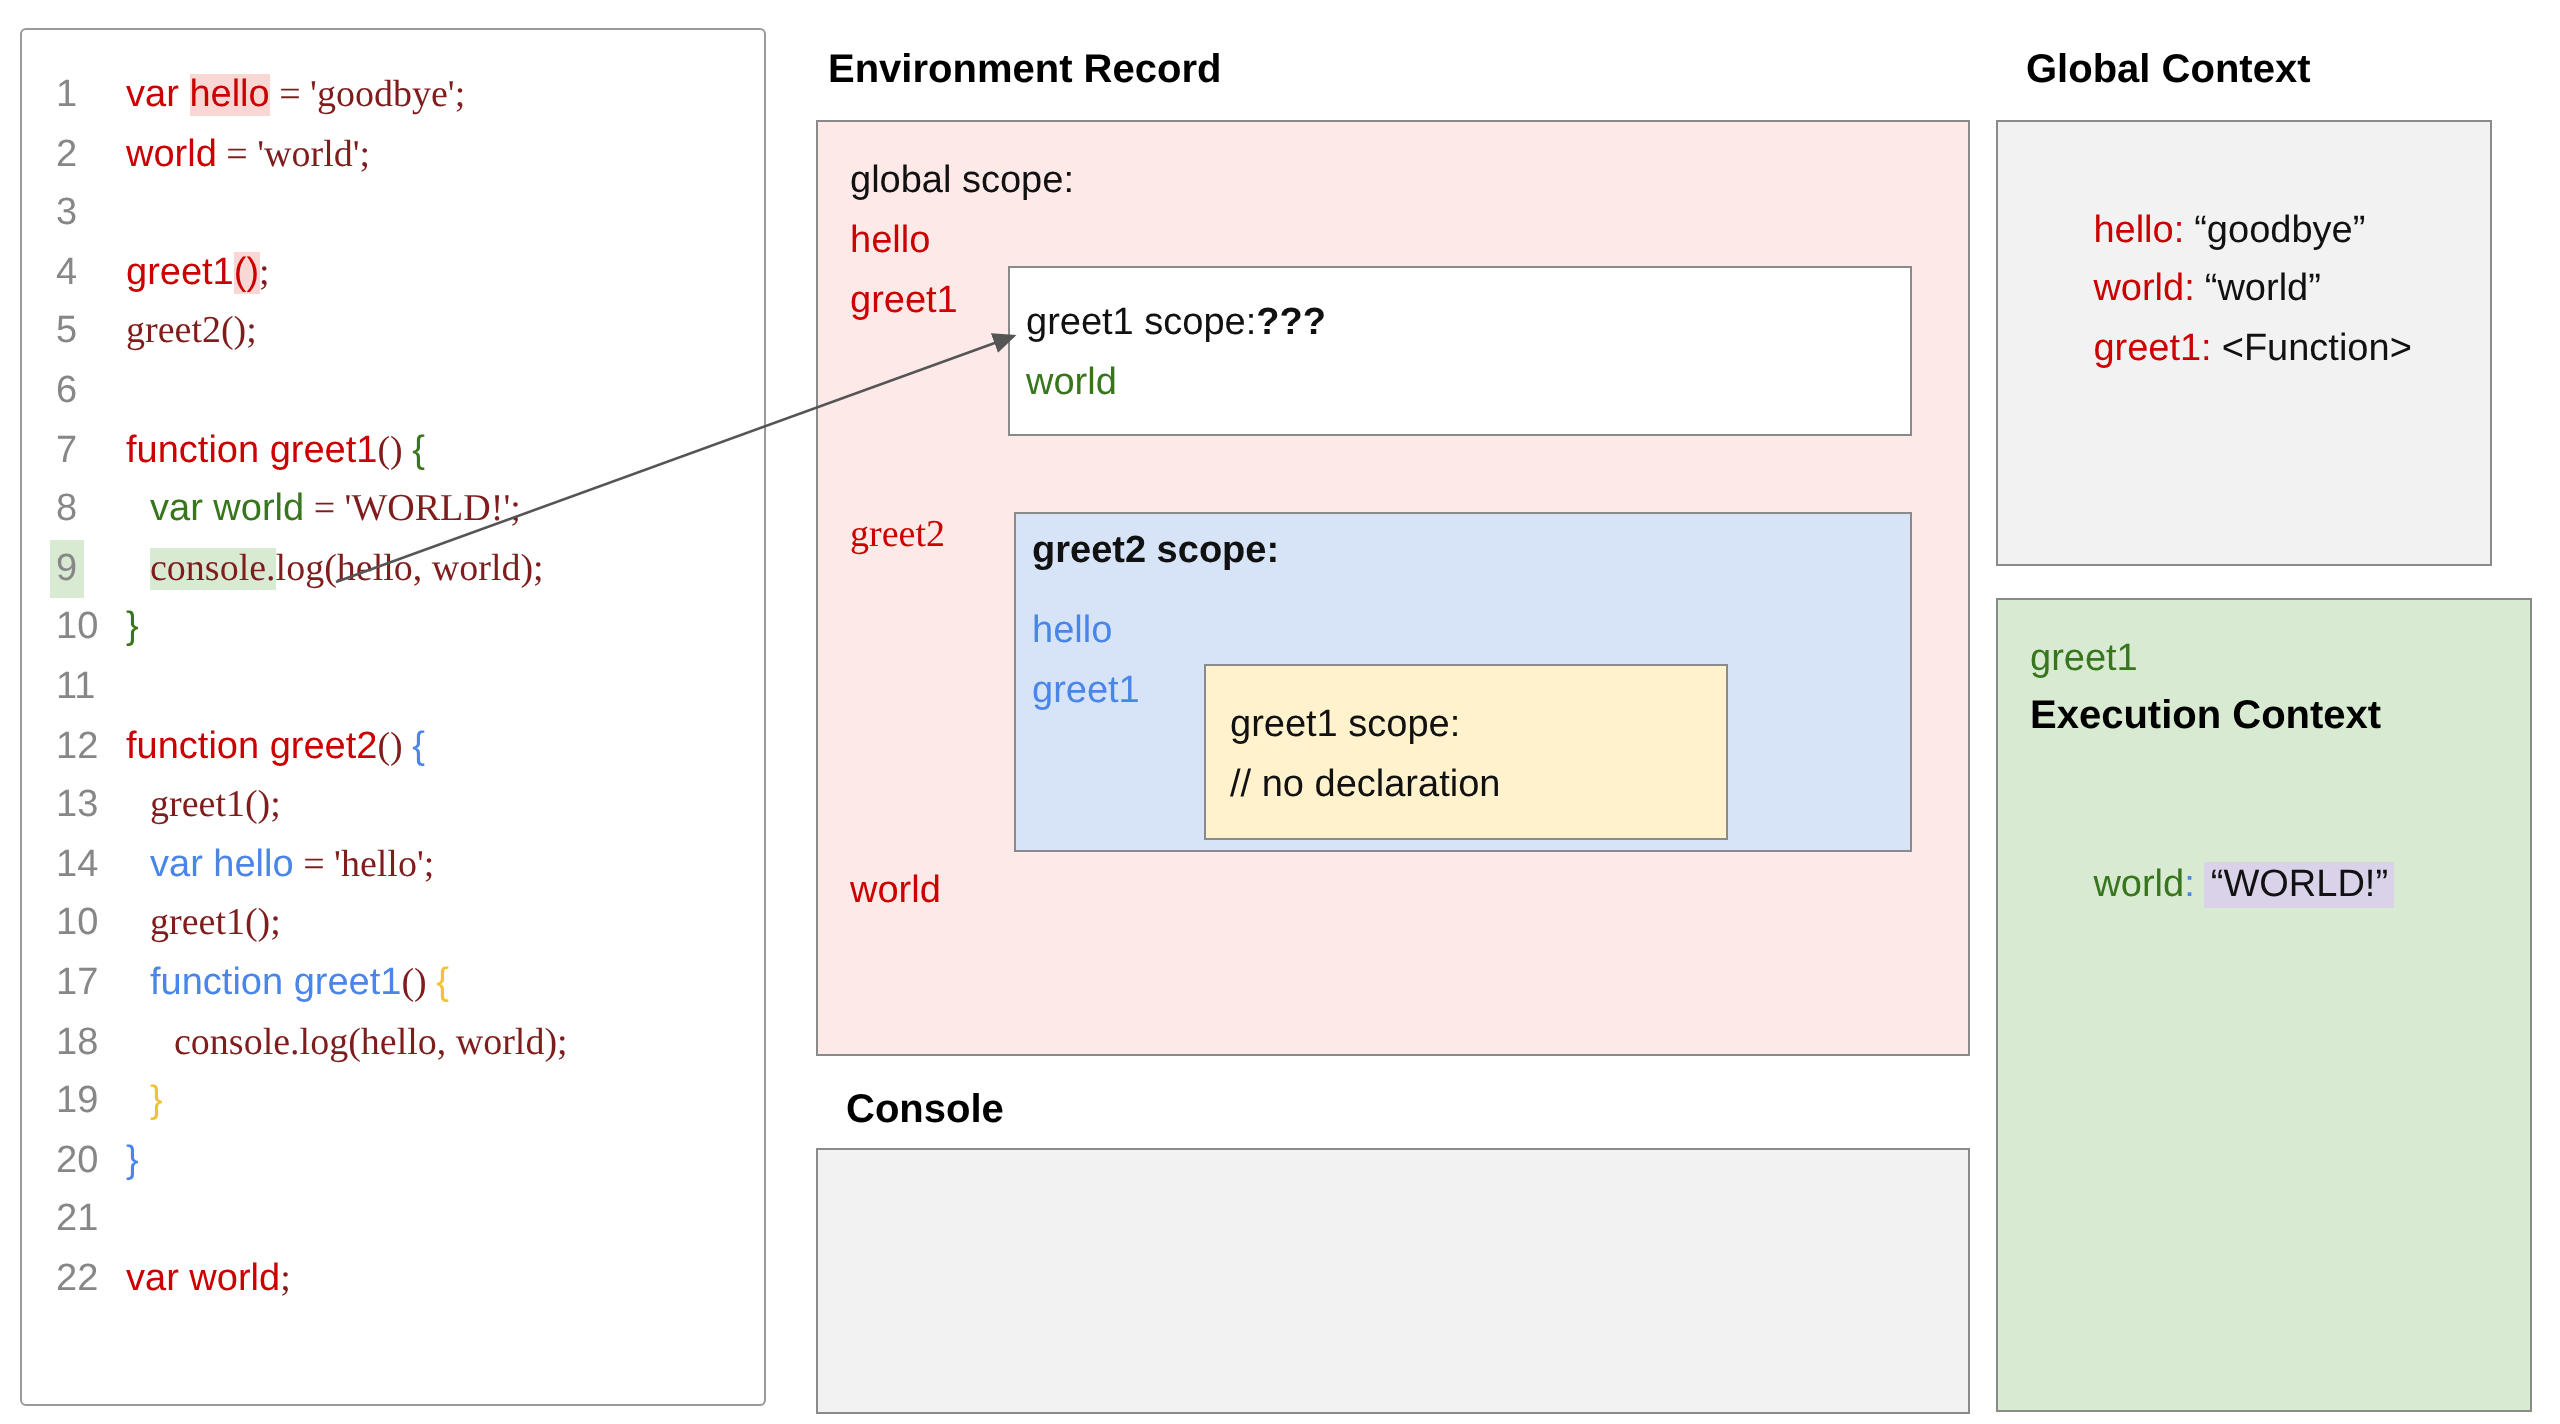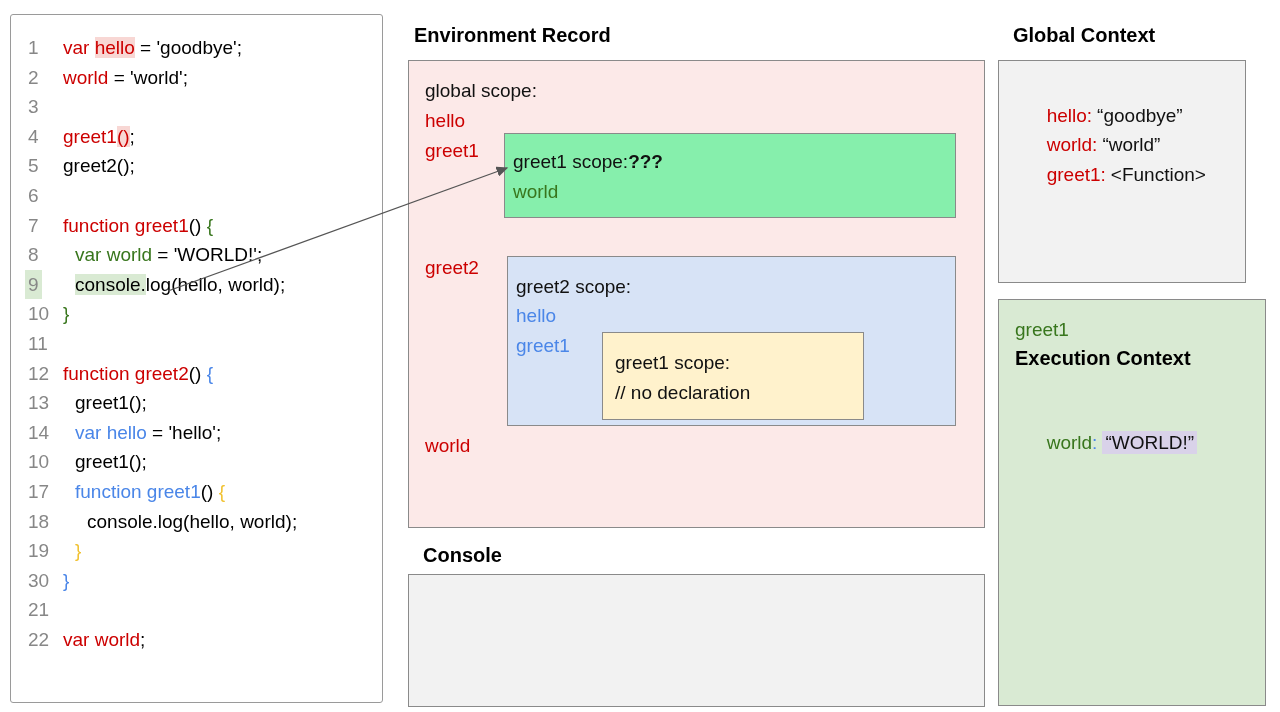--- a/index.html
+++ b/index.html
@@ -16,55 +16,55 @@
   .code-row { height:29.6px; line-height:29.6px; white-space:pre; display:flex; }
   .ln { display:inline-block; width:38px; flex:none; color:#878787; }
   .ln .d { display:inline-block; padding:0 3px; }
   .code-text { display:inline-block; }
   .ind1 .code-text { padding-left:12px;text-align:right; }
   .ind2 .code-text { padding-left:24px; }
   .c-red    { color:#cc0000; }
   .c-green  { color:#38761d; }
   .c-blue   { color:#4a86e8; }
   .c-yellow { color:#f1c232; }
-  .c-ink    { color:#000000; }
+  .c-ink    { color:#7f1d1d;font-family:Liberation Serif, serif; }
   .h-pink   { background:#f8d7d4; }
   .h-green  { background:#d9ead3; }
 
   
   .heading { position:absolute; font-size:20px; font-weight:bold; color:#000; }
   #er-heading { left:414px; top:24px; }
   #console-heading { left:423px; top:544px; }
   #gc-heading { left:1013px; top:24px; }
 
   
   #pink-box {
     position:absolute; left:408px; top:60px; width:577px; height:468px;
     background:#fce9e8; border:1px solid #8a8a8a;
   }
   .lbl { position:absolute; font-size:19px; line-height:25px; white-space:pre; }
   #pb-global { left:16px; top:17px; color:#111; }
   #pb-hello  { left:16px; top:47px;  color:#cc0000; }
   #pb-greet1 { left:16px; top:77px;  color:#cc0000; }
-  #pb-greet2 { left:16px; top:194px; color:#cc0000; }
+  #pb-greet2 { left:16px; top:194px; color:#cc0000;font-family:Liberation Serif, serif; }
   #pb-world  { left:16px; top:372px; color:#cc0000; }
 
   #green-scope {
     position:absolute; left:95px; top:72px; width:452px; height:85px;
-    background:#86efac; border:1px solid #8a8a8a;
+    background:#ffffff; border:1px solid #8a8a8a;
   }
   #gs-title { left:8px; top:15px; color:#111; }
   #gs-title .b { font-weight:bold; }
   #gs-world { left:8px; top:45px; color:#38761d; }
 
   #blue-scope {
     position:absolute; left:98px; top:195px; width:449px; height:170px;
     background:#d7e3f6; border:1px solid #8a8a8a;
   }
-  #bs-title  { left:8px; top:17px; color:#111; }
+  #bs-title  { left:8px; top:6px; color:#111;font-weight:bold; }
   #bs-hello  { left:8px; top:46px; color:#4a86e8; }
   #bs-greet1 { left:8px; top:76px; color:#4a86e8; }
 
   #yellow-scope {
     position:absolute; left:94px; top:75px; width:262px; height:88px;
     background:#fff2cc; border:1px solid #8a8a8a;
   }
   #ys-title   { left:12px; top:17px; color:#111; }
   #ys-comment { left:12px; top:47px; color:#111; }
 
@@ -116,21 +116,21 @@
         <div class="code-row ind1"><span class="ln"><span class="d h-green">9</span></span><span class="code-text"><span class="c-ink h-green">console.</span><span class="c-ink">log(hello, world);</span></span></div>
         <div class="code-row"><span class="ln"><span class="d">10</span></span><span class="code-text"><span class="c-green">}</span></span></div>
         <div class="code-row"><span class="ln"><span class="d">11</span></span><span class="code-text"></span></div>
         <div class="code-row"><span class="ln"><span class="d">12</span></span><span class="code-text"><span class="c-red">function greet2</span><span class="c-ink">() </span><span class="c-blue">{</span></span></div>
         <div class="code-row ind1"><span class="ln"><span class="d">13</span></span><span class="code-text"><span class="c-ink">greet1();</span></span></div>
         <div class="code-row ind1"><span class="ln"><span class="d">14</span></span><span class="code-text"><span class="c-blue">var hello</span><span class="c-ink"> = 'hello';</span></span></div>
         <div class="code-row ind1"><span class="ln"><span class="d">10</span></span><span class="code-text"><span class="c-ink">greet1();</span></span></div>
         <div class="code-row ind1"><span class="ln"><span class="d">17</span></span><span class="code-text"><span class="c-blue">function greet1</span><span class="c-ink">() </span><span class="c-yellow">{</span></span></div>
         <div class="code-row ind2"><span class="ln"><span class="d">18</span></span><span class="code-text"><span class="c-ink">console.log(hello, world);</span></span></div>
         <div class="code-row ind1"><span class="ln"><span class="d">19</span></span><span class="code-text"><span class="c-yellow">}</span></span></div>
-        <div class="code-row"><span class="ln"><span class="d">30</span></span><span class="code-text"><span class="c-blue">}</span></span></div>
+        <div class="code-row"><span class="ln"><span class="d">20</span></span><span class="code-text"><span class="c-blue">}</span></span></div>
         <div class="code-row"><span class="ln"><span class="d">21</span></span><span class="code-text"></span></div>
         <div class="code-row"><span class="ln"><span class="d">22</span></span><span class="code-text"><span class="c-red">var world</span><span class="c-ink">;</span></span></div>
       </div>
   </div>
 
   <div class="heading" id="er-heading">Environment Record</div>
 
   <div id="pink-box">
     <div class="lbl" id="pb-global">global scope:</div>
     <div class="lbl" id="pb-hello">hello</div>

